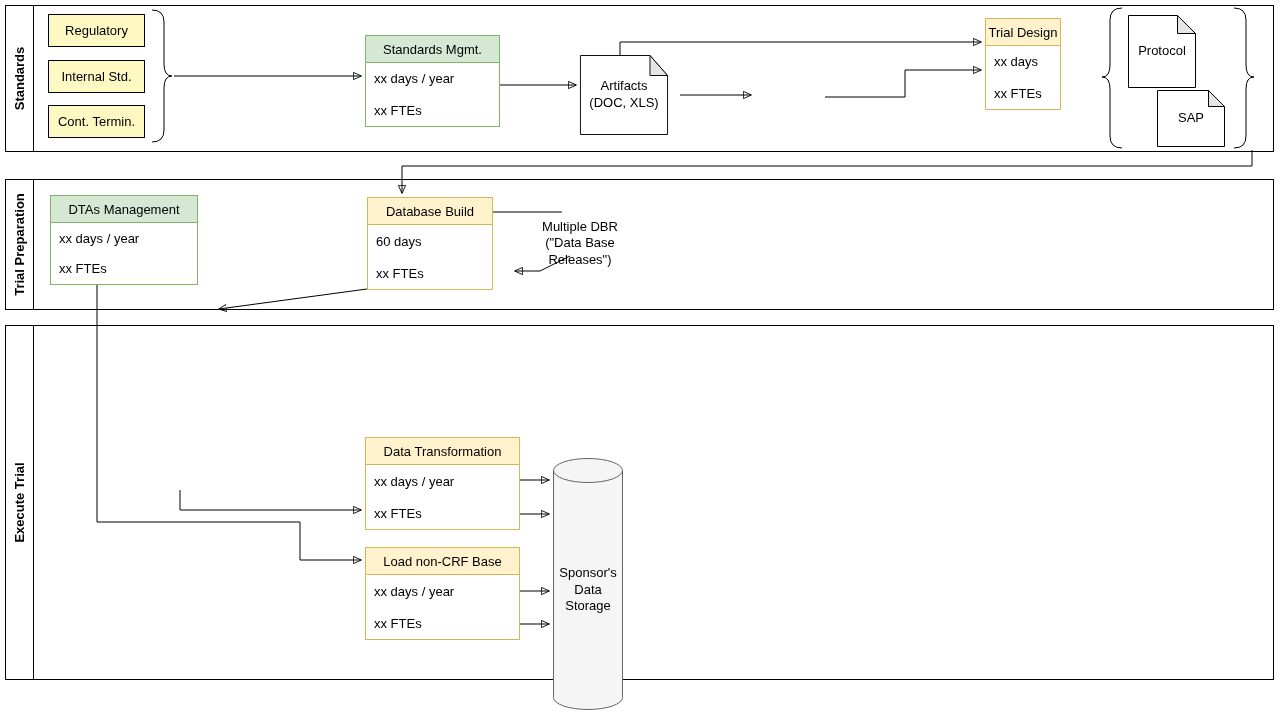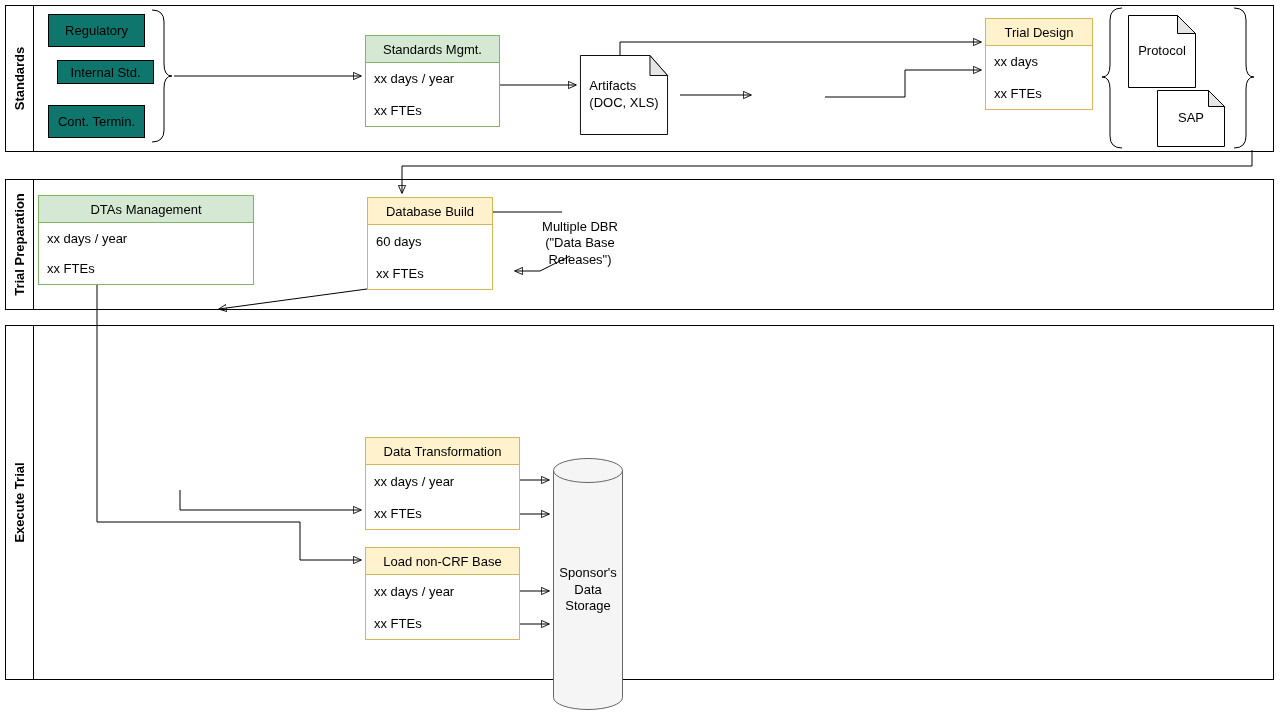--- a/index.html
+++ b/index.html
@@ -5,35 +5,35 @@
   * { margin:0; padding:0; box-sizing:border-box; }
   html,body { background:#fff; }
   body { font-family:"Liberation Sans", sans-serif; color:#000; }
   .canvas { position:relative; width:1280px; height:724px; background:#fff; overflow:hidden; }
 
   .lane { position:absolute; border:1px solid #000; background:transparent; }
   .lane-strip { position:absolute; left:0; top:0; bottom:0; width:28px; border-right:1px solid #000;
                 display:flex; align-items:center; justify-content:center; }
   .lane-strip span { transform:rotate(-90deg); white-space:nowrap; font-weight:700; font-size:13px; }
 
-  .simplebox { position:absolute; border:1px solid #000; background:#0f766e; display:flex;
+  .simplebox { position:absolute; border:1px solid #000; background:#fef9c3; display:flex;
                align-items:center; justify-content:center; font-size:13px; }
 
   .pbox { position:absolute; display:flex; flex-direction:column; font-size:13px; background:#fff; }
   .pbox.green  { border:1px solid var(--green-stroke,#82b366); }
   .pbox.yellow { border:1px solid var(--yellow-stroke,#d6b656); }
   .pbox-header { flex:0 0 27px; display:flex; align-items:center; justify-content:center; }
   .pbox.green  .pbox-header { background:var(--green-fill,#d5e8d4); border-bottom:1px solid var(--green-stroke,#82b366); }
   .pbox.yellow .pbox-header { background:var(--yellow-fill,#fff2cc); border-bottom:1px solid var(--yellow-stroke,#d6b656); }
   .pbox-line { flex:1; display:flex; align-items:center; padding-left:8px; }
 
   .doc { position:absolute; }
   .doc svg, .cyl svg { position:absolute; inset:0; width:100%; height:100%; overflow:visible; }
   .doc-label { position:absolute; inset:0; display:flex; align-items:center; justify-content:center;
-               text-align:left; font-size:13px; white-space:pre-line; padding-top:0; line-height:1.3; }
+               text-align:center; font-size:13px; white-space:pre-line; padding-top:0; line-height:1.3; }
   .doc-body { fill:#fff; stroke:#000; stroke-width:1; }
   .doc-fold { fill:var(--fold-fill,#e6e6e6); stroke:#000; stroke-width:1; }
 
   .cyl { position:absolute; }
   .cyl-label { position:absolute; inset:0; display:flex; align-items:center; justify-content:center;
                text-align:center; font-size:13px; white-space:pre-line; padding-top:12px; line-height:1.3; }
   .cyl-white path { fill:#fff; stroke:#000; stroke-width:1; }
   .cyl-gray  path { fill:var(--gray-fill,#f5f5f5); stroke:var(--gray-stroke,#666); stroke-width:1; }
 
   .float-text { position:absolute; font-size:13px; text-align:center; white-space:pre-line; line-height:1.25; }
@@ -85,40 +85,40 @@
     <path d="M367,289 L219,309" marker-end="url(#arr)"></path>
     <path d="M97,285 V522 H300 V560 H361" marker-end="url(#arr)"></path>
     <path d="M180,490 V510 H361" marker-end="url(#arr)"></path>
     <path d="M520,480 H549" marker-end="url(#arr)"></path>
     <path d="M520,514 H549" marker-end="url(#arr)"></path>
     <path d="M520,591 H549" marker-end="url(#arr)"></path>
     <path d="M520,624 H549" marker-end="url(#arr)"></path>
   </svg>
 
   <div class="simplebox" style="left:48px;top:14px;width:97px;height:33px">Regulatory</div>
-  <div class="simplebox" style="left:57px;top:60px;width:97px;height:24px">Internal Std.</div>
+  <div class="simplebox" style="left:48px;top:60px;width:97px;height:33px">Internal Std.</div>
   <div class="simplebox" style="left:48px;top:105px;width:97px;height:33px">Cont. Termin.</div>
 
   <div class="pbox green" style="left:365px;top:35px;width:135px;height:92px">
     <div class="pbox-header">Standards Mgmt.</div>
     <div class="pbox-line">xx days / year</div>
     <div class="pbox-line">xx FTEs</div>
   </div>
 
   <div class="doc" style="left:580px;top:55px;width:88px;height:80px">
     <svg viewBox="0 0 100 80" preserveAspectRatio="none">
       <path class="doc-body" d="M0.5,0.5 L79.5,0.5 L99.5,20.5 L99.5,79.5 L0.5,79.5 Z"></path>
       <path class="doc-fold" d="M79.5,0.5 L79.5,20.5 L99.5,20.5 Z"></path>
     </svg>
     <div class="doc-label">Artifacts
 (DOC, XLS)</div>
   </div>
 
 
-  <div class="pbox yellow" style="left:985px;top:18px;width:108px;height:92px">
+  <div class="pbox yellow" style="left:985px;top:18px;width:76px;height:92px">
     <div class="pbox-header">Trial Design</div>
     <div class="pbox-line">xx days</div>
     <div class="pbox-line">xx FTEs</div>
   </div>
 
   <div class="doc" style="left:1128px;top:15px;width:68px;height:73px">
     <svg viewBox="0 0 68 73" preserveAspectRatio="none">
       <path class="doc-body" d="M0.5,0.5 L49.5,0.5 L67.5,18.5 L67.5,72.5 L0.5,72.5 Z"></path>
       <path class="doc-fold" d="M49.5,0.5 L49.5,18.5 L67.5,18.5 Z"></path>
     </svg>
@@ -126,21 +126,21 @@
   </div>
 
   <div class="doc" style="left:1157px;top:90px;width:68px;height:57px">
     <svg viewBox="0 0 68 57" preserveAspectRatio="none">
       <path class="doc-body" d="M0.5,0.5 L51.5,0.5 L67.5,16.5 L67.5,56.5 L0.5,56.5 Z"></path>
       <path class="doc-fold" d="M51.5,0.5 L51.5,16.5 L67.5,16.5 Z"></path>
     </svg>
     <div class="doc-label">SAP</div>
   </div>
 
-  <div class="pbox green" style="left:38px;top:195px;width:216px;height:90px">
+  <div class="pbox green" style="left:50px;top:195px;width:148px;height:90px">
     <div class="pbox-header">DTAs Management</div>
     <div class="pbox-line">xx days / year</div>
     <div class="pbox-line">xx FTEs</div>
   </div>
 
   <div class="pbox yellow" style="left:367px;top:197px;width:126px;height:93px">
     <div class="pbox-header">Database Build</div>
     <div class="pbox-line">60 days</div>
     <div class="pbox-line">xx FTEs</div>
   </div>

